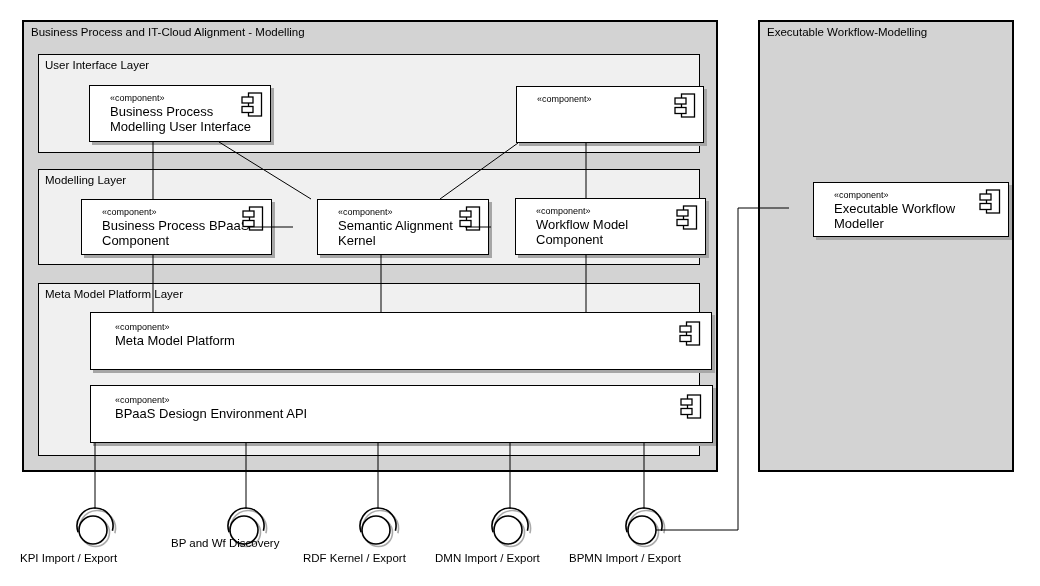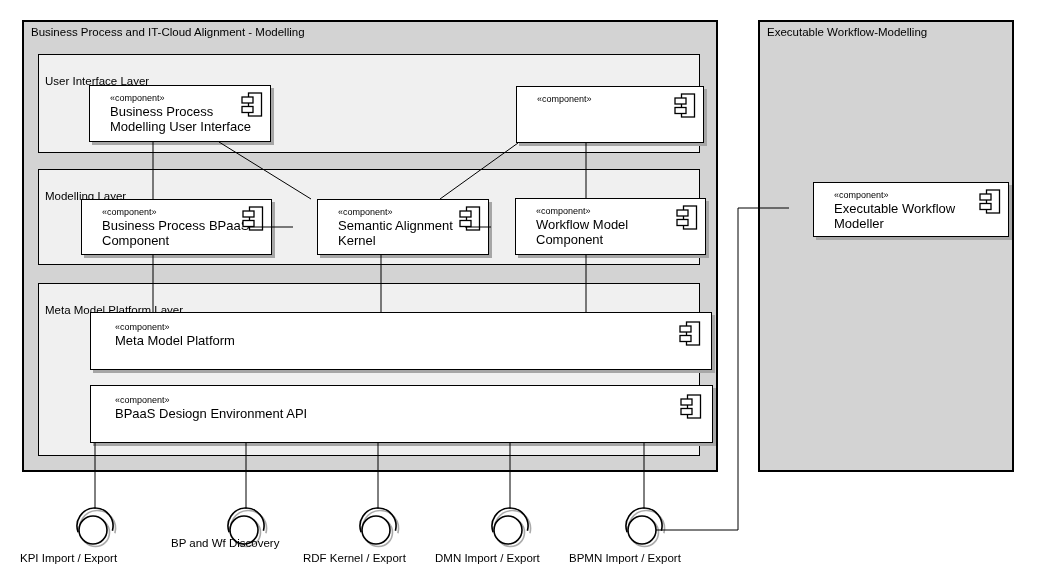--- a/index.html
+++ b/index.html
@@ -26,21 +26,21 @@
     white-space: nowrap;
   }
   .layer-box {
     position: absolute;
     background: #f0f0f0;
     border: 1px solid #000000;
     z-index: 2;
   }
   .layer-title {
     position: absolute;
-    left: 6px; top: 20px;
+    left: 6px; top: 4px;
     font-size: 11.5px;
     color: #000;
     white-space: nowrap;
   }
   .comp-box {
     position: absolute;
     background: #ffffff;
     border: 1.5px solid #000000;
     box-shadow: 3px 3px 0 0 #a6a6a6;
     z-index: 3;

